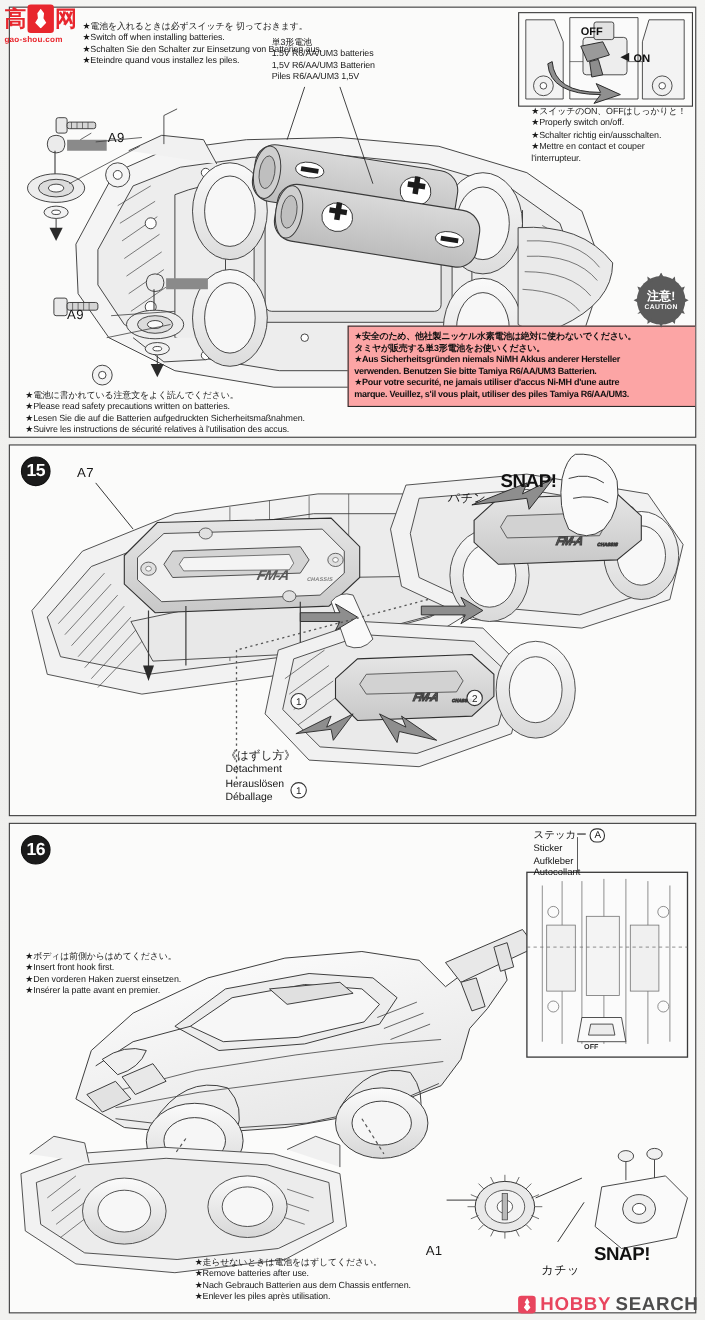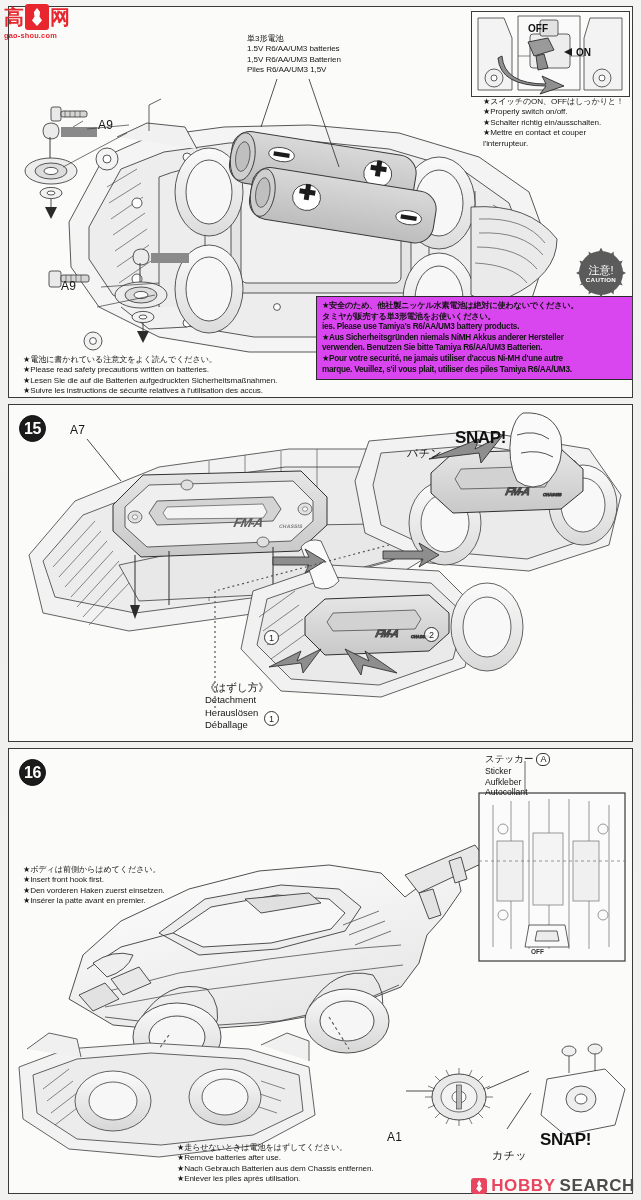--- a/index.html
+++ b/index.html
@@ -50,21 +50,21 @@
     font-size: 8.1px; line-height: 10.4px;
     letter-spacing: -0.1px;
     white-space: nowrap;
     color: #191919;
   }
 
   
   .boxed {
     position: absolute;
     border: 1.2px solid #2b2b2b;
-    background: #d946ef;
+    background: #fca5a5;
     padding: 4px 5px 4px 5px;
     z-index: 11;
   }
   .boxed div {
     font-size: 8.2px; line-height: 10.6px;
     font-weight: bold; color: #111;
     letter-spacing: -0.25px;
     white-space: nowrap;
   }
 
@@ -94,21 +94,21 @@
     position: absolute;
     width: 52px; height: 52px;
     z-index: 12;
   }
   .caution-seal .inner {
     position: absolute; inset: 0;
     display: flex; flex-direction: column;
     align-items: center; justify-content: center;
     color: #fff;
   }
-  .caution-seal .j { font-size: 11px; font-weight: normal; line-height: 12px; }
+  .caution-seal .j { font-size: 11px; font-weight: bold; line-height: 12px; }
   .caution-seal .e { font-size: 6.2px; font-weight: bold; letter-spacing: 0.3px; }
 
   
   .detach {
     position: absolute; z-index: 11;
   }
   .detach .l1 { font-size: 10.5px; line-height: 13px; color: #141414;}
   .detach .l { font-size: 9.5px; line-height: 12.6px; color: #141414;}
 
   
@@ -337,20 +337,28 @@
             <path d="M64 120 L74 114"></path>
             <path d="M78 122 L120 118"></path>
             <path d="M54 160 L118 126"></path>
             <path d="M92 280 L150 276"></path>
             <path d="M88 300 L146 288"></path>
           </g>
         </g>
       </svg>
     </div>
 
+    <div class="star-list" style="left:66px; top:12px;">
+      <div class="ja">★電池を入れるときは必ずスイッチを
+切っておきます。</div>
+      <div>★Switch off when installing batteries.</div>
+      <div>★Schalten Sie den Schalter zur Einsetzung
+von Batterien aus.</div>
+      <div>★Eteindre quand vous installez les piles.</div>
+    </div>
 
     <div class="star-list" style="left:238px; top:27px;">
       <div>単3形電池</div>
       <div>1.5V R6/AA/UM3 batteries</div>
       <div>1,5V R6/AA/UM3 Batterien</div>
       <div>Piles R6/AA/UM3 1,5V</div>
     </div>
 
     <div class="lbl" style="left:89px; top:111px;">A9</div>
     <div class="lbl" style="left:52px; top:272px;">A9</div>
@@ -416,21 +424,20 @@
       </svg>
       <div class="inner">
         <div class="j">注意!</div>
         <div class="e">CAUTION</div>
       </div>
     </div>
 
     <div class="boxed" style="left:307px; top:289px; width:320px;">
       <div>★安全のため、他社製ニッケル水素電池は絶対に使わないでください。</div>
       <div>タミヤが販売する単3形電池をお使いください。</div>
-      <div>ies. Please use Tamiya's R6/AA/UM3 battery products.</div>
       <div>★Aus Sicherheitsgründen niemals NiMH Akkus anderer Hersteller</div>
       <div>verwenden. Benutzen Sie bitte Tamiya R6/AA/UM3 Batterien.</div>
       <div>★Pour votre securité, ne jamais utiliser d'accus Ni-MH d'une autre</div>
       <div>marque. Veuillez, s'il vous plait, utiliser des piles Tamiya R6/AA/UM3.</div>
     </div>
 
     <div class="star-list" style="left:14px; top:348px;">
       <div>★電池に書かれている注意文をよく読んでください。</div>
       <div>★Please read safety precautions written on batteries.</div>
       <div>★Lesen Sie die auf die Batterien aufgedruckten Sicherheitsmaßnahmen.</div>

